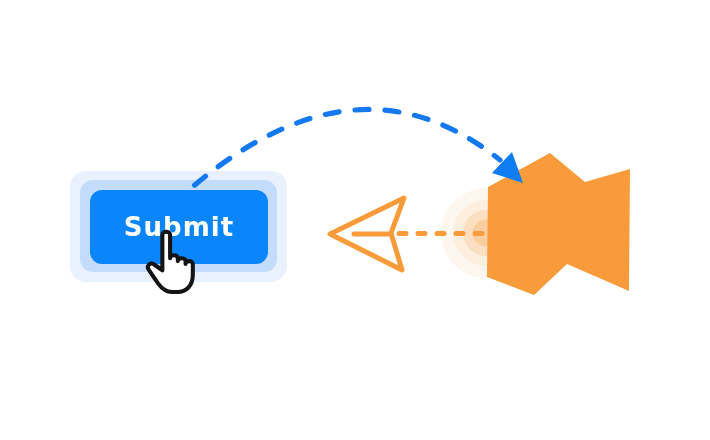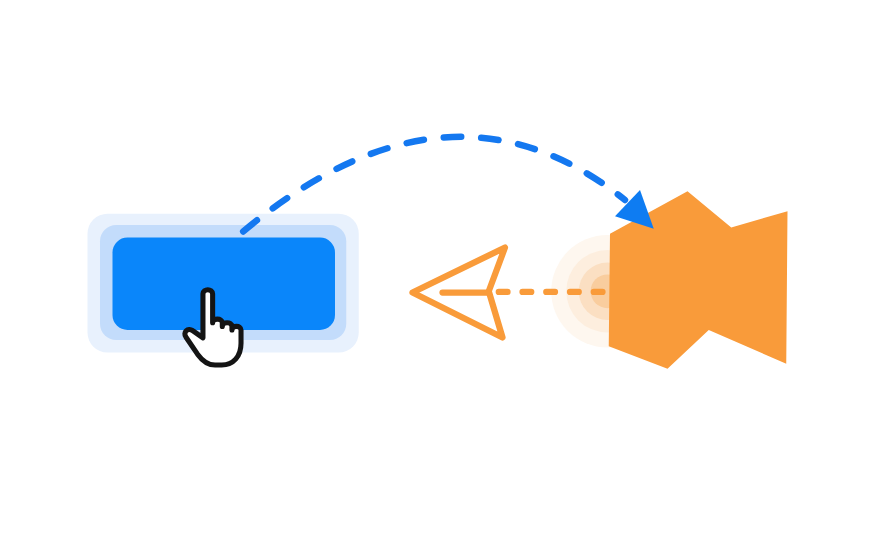--- a/index.html
+++ b/index.html
@@ -46,20 +46,21 @@
     <polygon points="488,187 550,153 585,182 630,169 629,291 567,264 534,295 487,277" fill="#F99B3A"></polygon>
 
     <g stroke="#F99B3A">
       <path d="M 330 234 L 404 198 L 391 233 L 402 270 Z" fill="none" stroke-width="5" stroke-linejoin="round"></path>
       <path d="M 391 234 L 354 234" fill="none" stroke-width="5" stroke-linecap="round"></path>
     </g>
 
     <polygon points="512,152 492,173 523,183" fill="#0E7CF2"></polygon>
   </svg>
 
+  <div id="submit-label">Submit</div>
 
   <svg id="cursor" width="58" height="70" viewBox="0 0 60 72">
     <path d="M19 6
              C19 1.5 27 1.5 27 6
              L27 30
              C27 26 35 26 35 30
              L35 33
              C35 29 43 29 43 33
              L43 36
              C43 32 50.5 32 50.5 36

